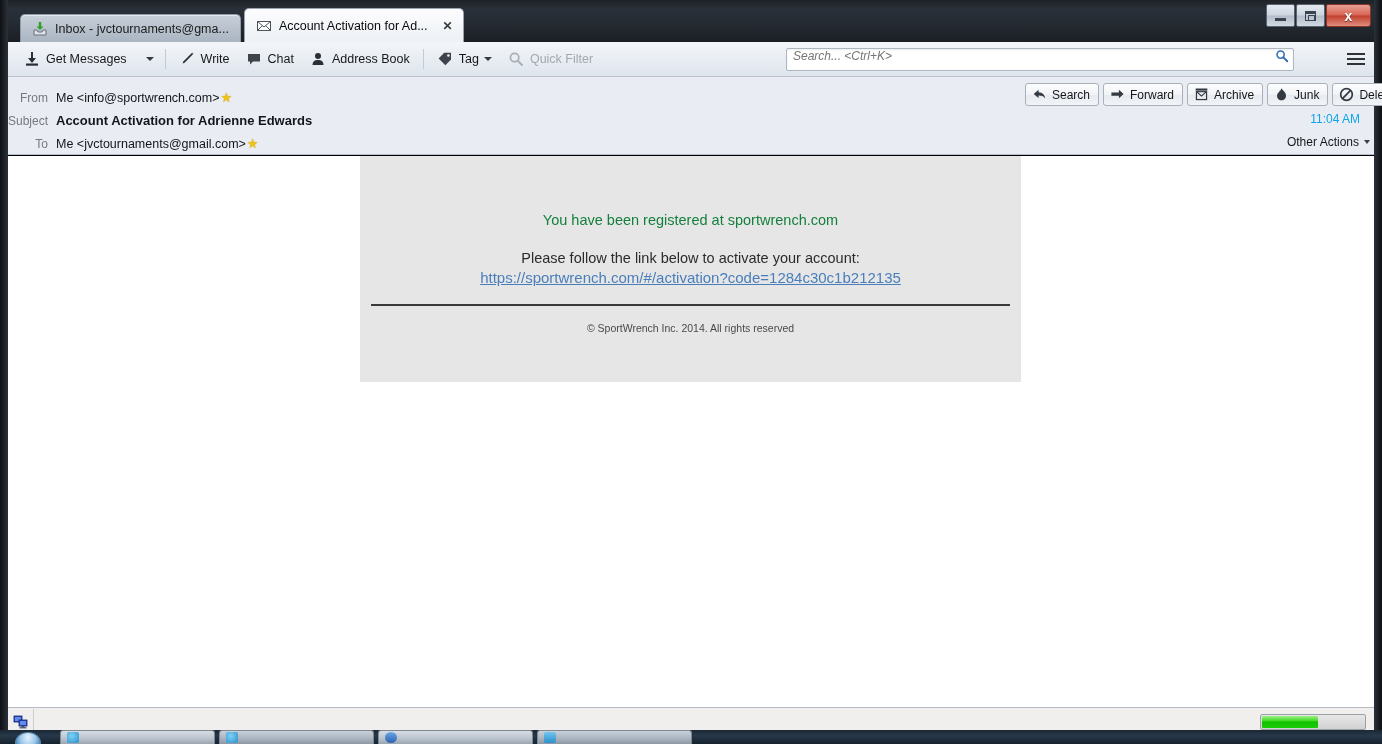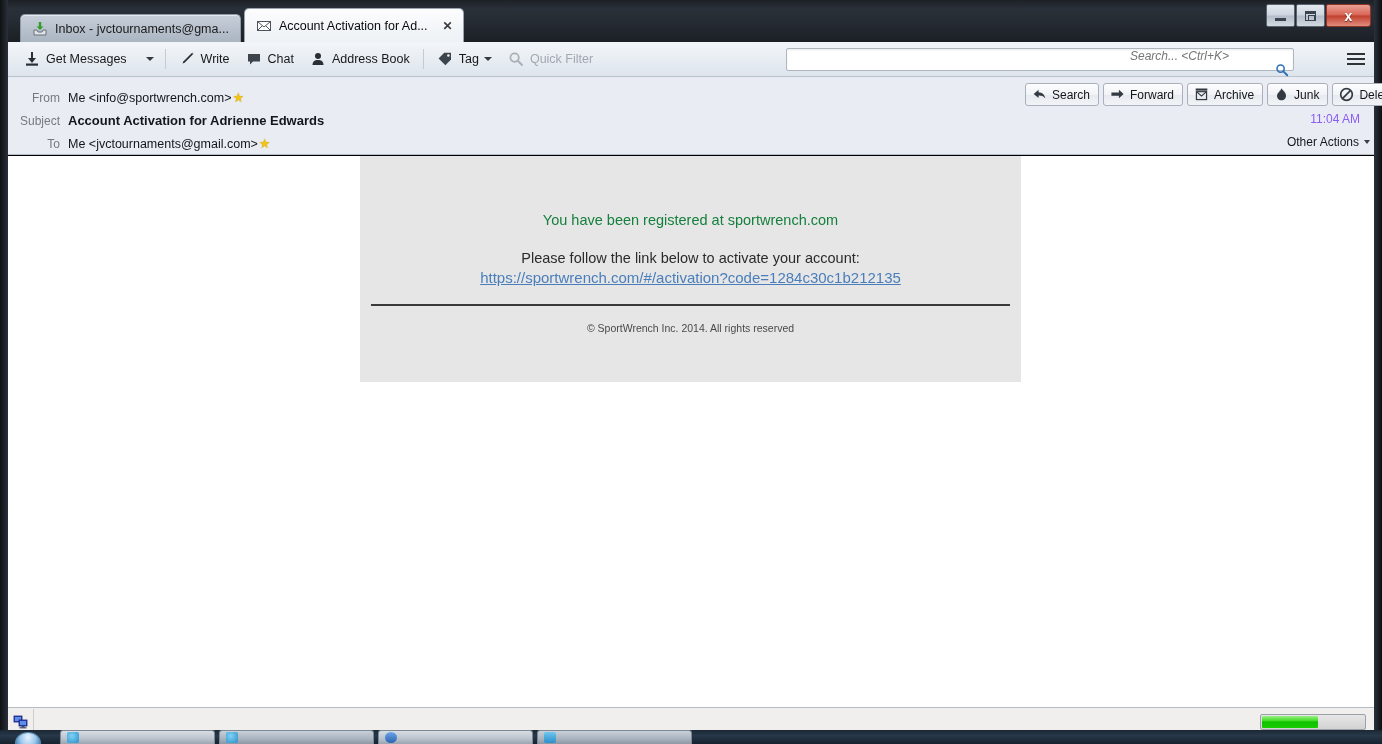--- a/index.html
+++ b/index.html
@@ -181,23 +181,22 @@
     margin: 0 5px;
   }
 
   .searchwrap {
     position: absolute;
     left: 786px; top: 48px;
     width: 508px; height: 23px;
     background: #fff;
     border: 1px solid #aeb6c0;
     border-radius: 2px;
-    display: flex; align-items: flex-end;
+    display: flex; align-items: flex-start;
     box-shadow: inset 0 1px 2px rgba(0,0,0,.08);
-    flex-direction: column;
   }
   .searchwrap input {
     flex: 1;
     border: none; outline: none;
     font-family: "Liberation Sans", sans-serif;
     font-size: 12px;
     font-style: italic;
     color: #6b7077;
     padding: 0 6px;
     background: transparent;
@@ -218,21 +217,21 @@
   .msgheader {
     position: absolute;
     left: 8px; top: 77px;
     width: 1366px;
     height: 78px;
     background: #e9edf3;
     border-bottom: 1px solid #b5bdc8;
   }
   .hdr-row {
     position: absolute;
-    left: 16px;
+    left: 4px;
     display: flex;
     align-items: center;
     font-size: 12.5px;
   }
   .hdr-label {
     width: 52px;
     text-align: right;
     color: #76797d;
     font-size: 12px;
     padding-right: 8px;
@@ -271,21 +270,21 @@
   }
   .mbtn-ic {
     width: 15px; height: 15px; margin-right: 5px;
     display: flex; align-items: center; justify-content: center;
     flex: 0 0 15px;
   }
   .msgtime {
     position: absolute;
     right: 22px; top: 112px;
     font-size: 12px;
-    color: #8b5cf6;
+    color: #0ea5e9;
   }
   .otheractions {
     position: absolute;
     right: 12px; top: 135px;
     font-size: 12px;
     color: #14171a;
     display: flex; align-items: center;
   }
   .oa-caret {
     width: 0; height: 0;

